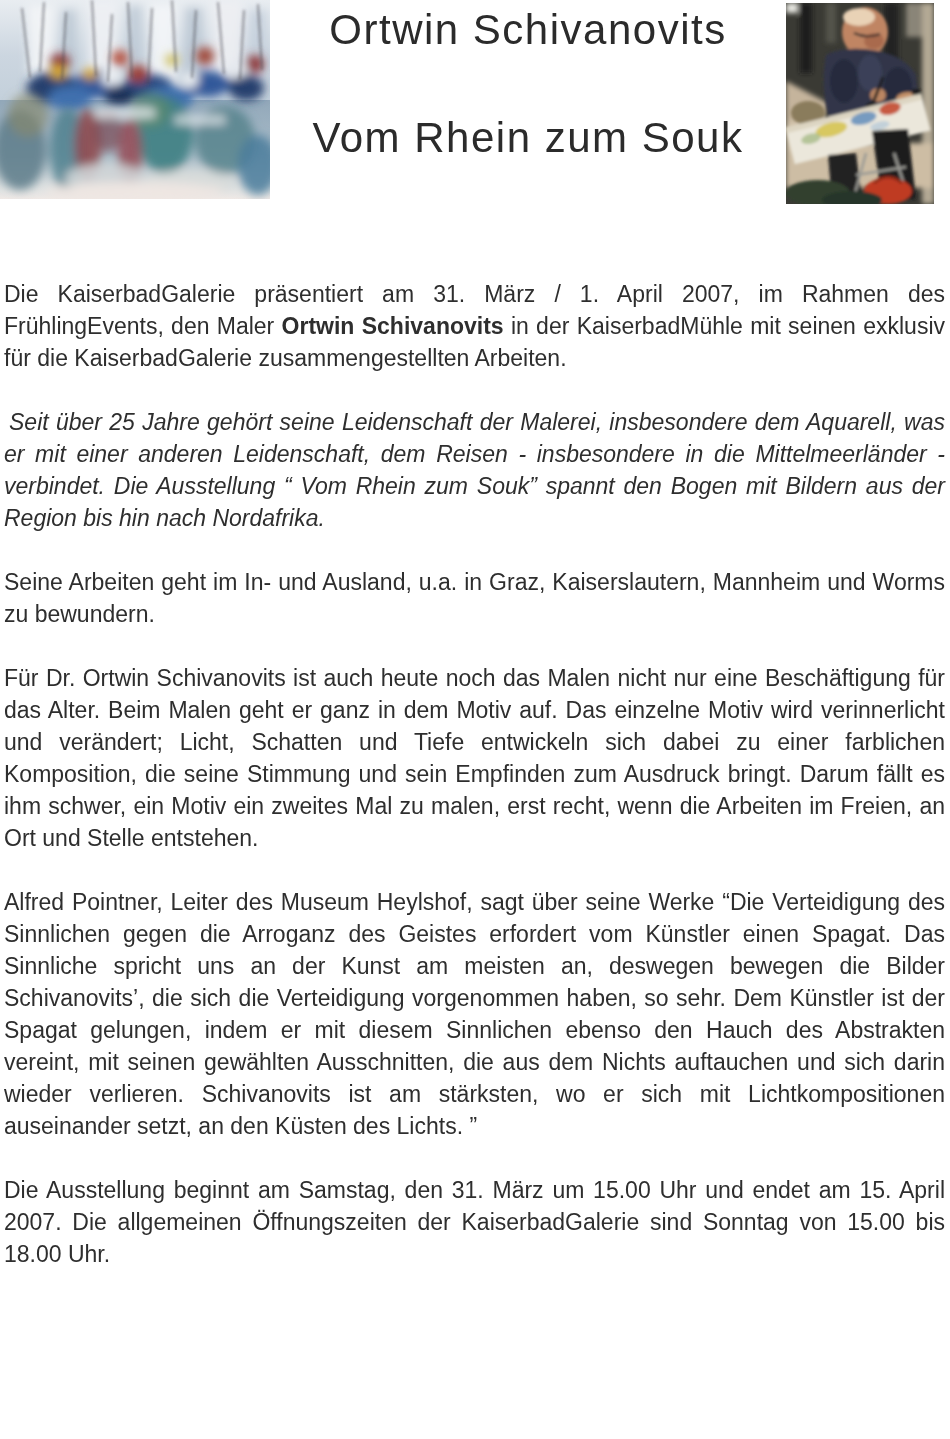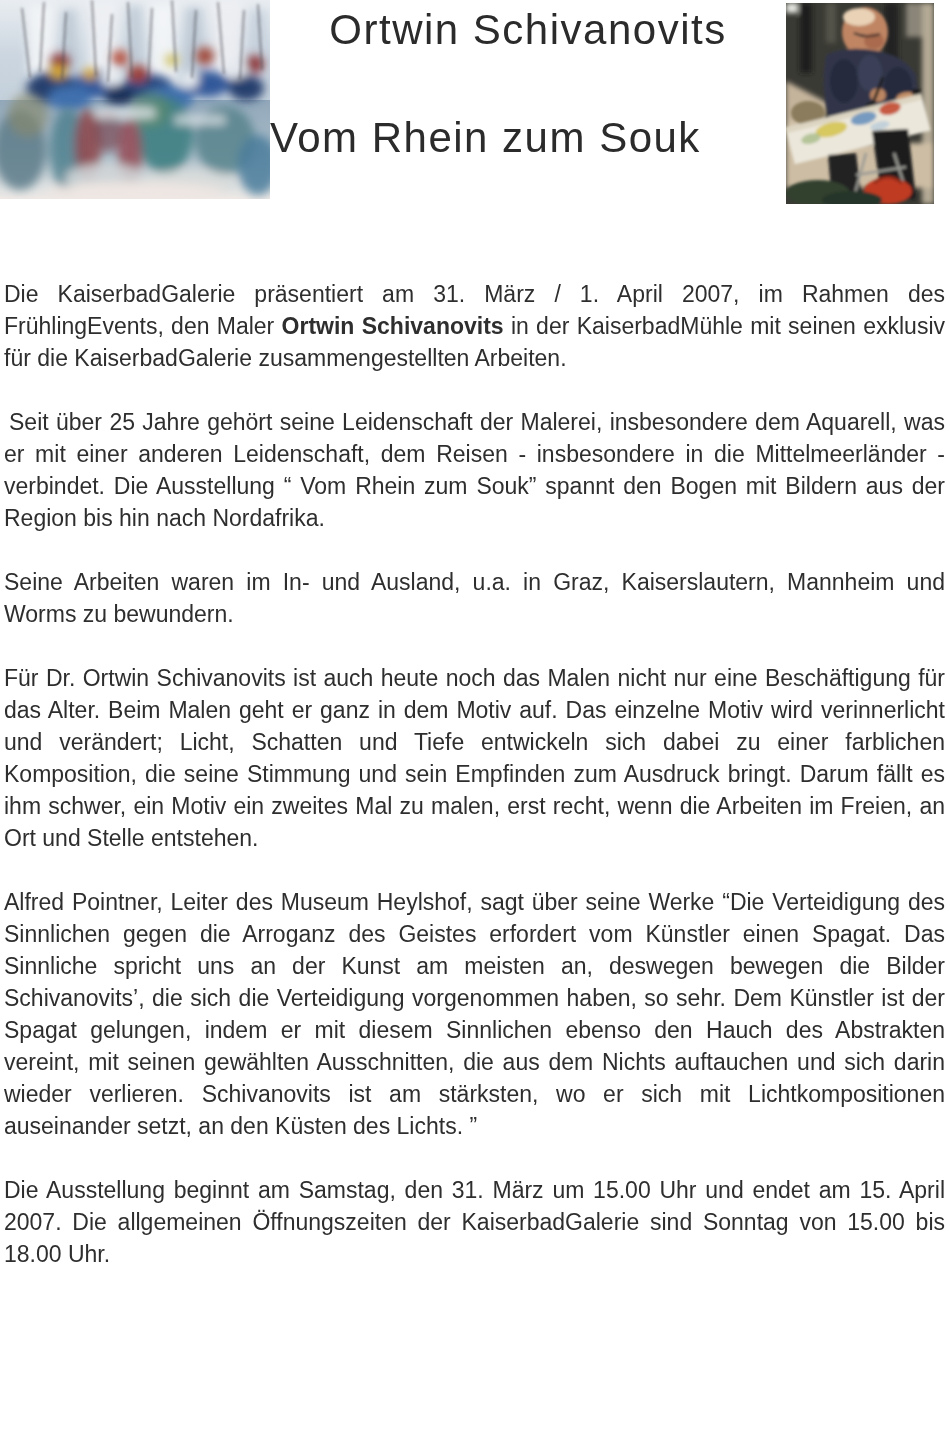--- a/index.html
+++ b/index.html
@@ -39,20 +39,21 @@
     text-align: center;
     font-size: 42px;
     font-weight: 400;
     letter-spacing: 1.5px;
     color: #2b2b2b;
     white-space: nowrap;
   }
   .subtitle {
     position: absolute;
     left: 0; right: 0; top: 114px;
+    text-align: center;
     font-size: 42px;
     font-weight: 400;
     letter-spacing: 1.5px;
     color: #2b2b2b;
     white-space: nowrap;
   }
   
   .article {
     margin-top: 74px;
     padding: 0 5px 40px 4px;
@@ -64,21 +65,21 @@
   .article p {
     margin: 0 0 32px 0;
   }
   .article p:last-child {
     margin-bottom: 0;
     margin-top: 7px;
   }
   .article .bold {
     font-weight: bold;
   }
-  .indent1 { text-indent: 5px; }
+  .indent1 { text-indent: 5px; font-style: italic; }
   svg { display: block; }
 </style>
 </head>
 <body>
 
 <div class="header">
 
   <div class="img-left">
     <svg width="270" height="199" viewBox="0 0 270 199" xmlns="http://www.w3.org/2000/svg">
       <defs>
@@ -248,17 +249,17 @@
         <ellipse cx="32" cy="190" rx="32" ry="13" fill="#31402f"></ellipse>
         <ellipse cx="66" cy="197" rx="30" ry="9" fill="#27352a"></ellipse>
       </g>
     </svg>
   </div>
 </div>
 
 <div class="article">
   <p><span>Die KaiserbadGalerie präsentiert am 31. März / 1. April 2007, im Rahmen des FrühlingEvents, den Maler </span><span class="bold">Ortwin Schivanovits</span><span> in der KaiserbadMühle mit seinen exklusiv für die KaiserbadGalerie zusammengestellten Arbeiten.</span></p>
   <p class="indent1">Seit über 25 Jahre gehört seine Leidenschaft der Malerei, insbesondere dem Aquarell, was er mit einer anderen Leidenschaft, dem Reisen - insbesondere in die Mittelmeerländer - verbindet. Die Ausstellung “ Vom Rhein zum Souk” spannt den Bogen mit Bildern aus der Region bis hin nach Nordafrika.</p>
-  <p>Seine Arbeiten waren im In- und Ausland, u.a. in Graz, Kaiserslautern, Mannheim und Worms zu bewundern.</p>
+  <p>Seine Arbeiten geht im In- und Ausland, u.a. in Graz, Kaiserslautern, Mannheim und Worms zu bewundern.</p>
   <p>Für Dr. Ortwin Schivanovits ist auch heute noch das Malen nicht nur eine Beschäftigung für das Alter. Beim Malen geht er ganz in dem Motiv auf. Das einzelne Motiv wird verinnerlicht und verändert; Licht, Schatten und Tiefe entwickeln sich dabei zu einer farblichen Komposition, die seine Stimmung und sein Empfinden zum Ausdruck bringt. Darum fällt es ihm schwer, ein Motiv ein zweites Mal zu malen, erst recht, wenn die Arbeiten im Freien, an Ort und Stelle entstehen.</p>
   <p>Alfred Pointner, Leiter des Museum Heylshof, sagt über seine Werke “Die Verteidigung des Sinnlichen gegen die Arroganz des Geistes erfordert vom Künstler einen Spagat. Das Sinnliche spricht uns an der Kunst am meisten an, deswegen bewegen die Bilder Schivanovits’, die sich die Verteidigung vorgenommen haben, so sehr. Dem Künstler ist der Spagat gelungen, indem er mit diesem Sinnlichen ebenso den Hauch des Abstrakten vereint, mit seinen gewählten Ausschnitten, die aus dem Nichts auftauchen und sich darin wieder verlieren. Schivanovits ist am stärksten, wo er sich mit Lichtkompositionen auseinander setzt, an den Küsten des Lichts. ”</p>
   <p>Die Ausstellung beginnt am Samstag, den 31. März  um 15.00 Uhr und endet am 15. April 2007. Die allgemeinen Öffnungszeiten der KaiserbadGalerie sind Sonntag von 15.00 bis 18.00 Uhr.</p>
 </div>
 
 </body></html>

